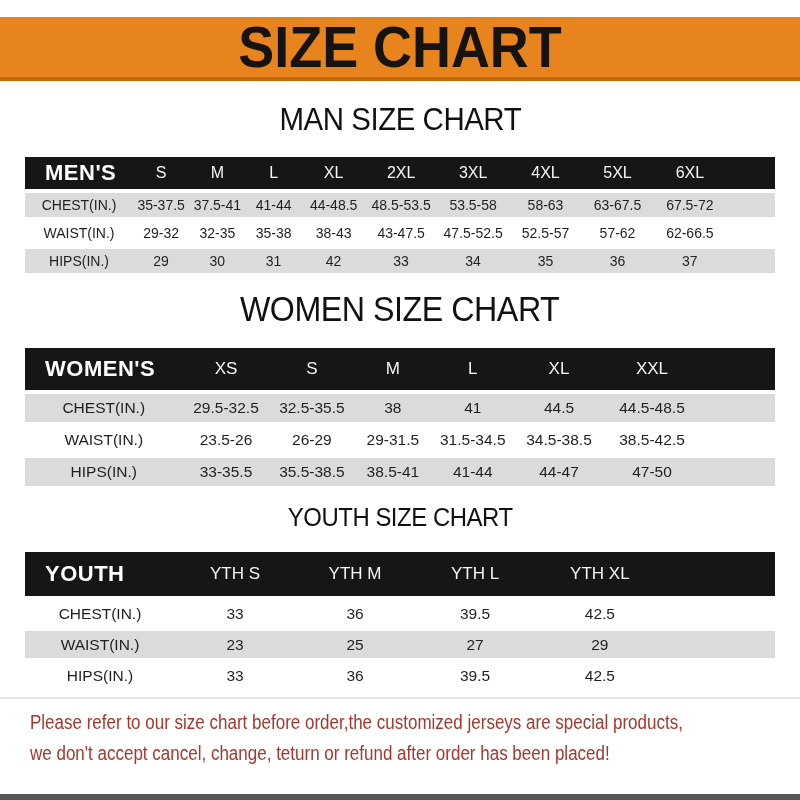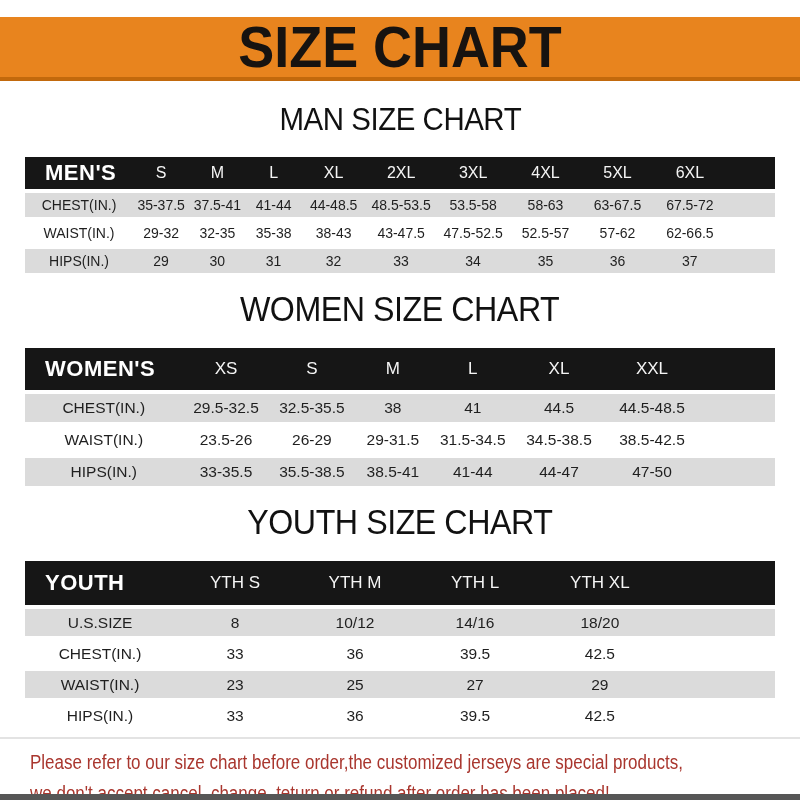--- a/index.html
+++ b/index.html
@@ -22,21 +22,21 @@
     color: #171310; letter-spacing: 0px;
     display: inline-block; transform: scale(0.98, 1.06);
   }
   .section-heading {
     text-align: center; font-weight: 400; color: var(--heading-text, #111);
     line-height: 1;
   }
   .section-heading > span { display: inline-block; transform: scaleX(0.92); letter-spacing: -0.5px; }
   .heading-man   { font-size: 32px; margin-top: 22px; }
   .heading-women { font-size: 35px; margin-top: 14px; text-align: center; }
-  .heading-youth { font-size: 35px; margin-top: 14px; }
+  .heading-youth { font-size: 26px; margin-top: 14px; }
 
   table.size-table {
     width: 750px; margin: 18px auto 0 auto;
     border-collapse: separate; border-spacing: 0 4px;
     table-layout: fixed;
   }
   table.size-table thead th {
     background: var(--header-bar, #161616);
     color: #f5f5f5; font-weight: 400; text-align: center;
     font-size: 16px;
@@ -144,21 +144,21 @@
       <td>52.5-57</td>
       <td>57-62</td>
       <td>62-66.5</td>
       <td></td>
     </tr>
     <tr class="shade">
       <td>HIPS(IN.)</td>
       <td>29</td>
       <td>30</td>
       <td>31</td>
-      <td>32</td>
+      <td>42</td>
       <td>33</td>
       <td>34</td>
       <td>35</td>
       <td>36</td>
       <td>37</td>
       <td></td>
     </tr>
   </tbody>
 </table>
 
@@ -240,28 +240,20 @@
     <tr>
       <th class="corner">YOUTH</th>
       <th>YTH S</th>
       <th>YTH M</th>
       <th>YTH L</th>
       <th>YTH XL</th>
       <th></th>
     </tr>
   </thead>
   <tbody>
-    <tr class="shade">
-      <td>U.S.SIZE</td>
-      <td>8</td>
-      <td>10/12</td>
-      <td>14/16</td>
-      <td>18/20</td>
-      <td></td>
-    </tr>
     <tr>
       <td>CHEST(IN.)</td>
       <td>33</td>
       <td>36</td>
       <td>39.5</td>
       <td>42.5</td>
       <td></td>
     </tr>
     <tr class="shade">
       <td>WAIST(IN.)</td>

